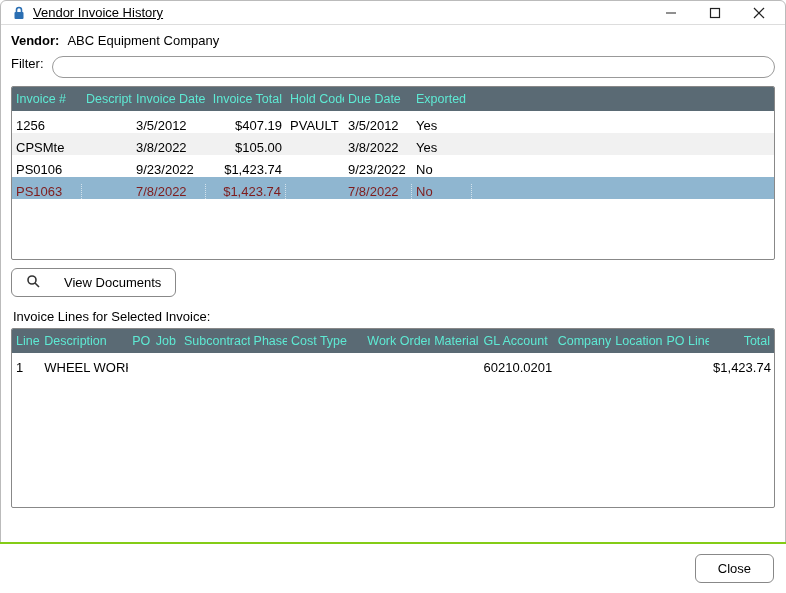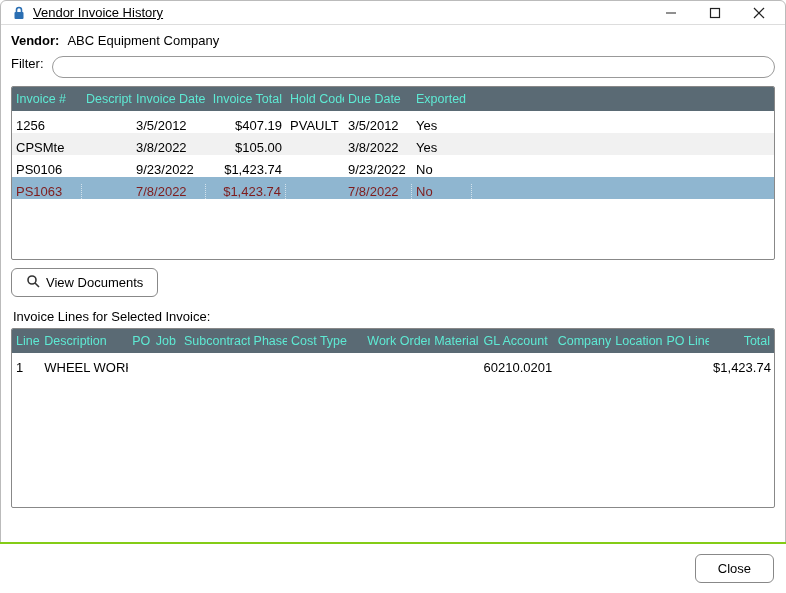--- a/index.html
+++ b/index.html
@@ -116,21 +116,21 @@
   .h-lines .l9  { width: 53px; }
   .h-lines .l10 { width: 80px; }
   .h-lines .l11 { width: 62px; }
   .h-lines .l12 { width: 55px; }
   .h-lines .l13 { width: 50px; }
   .h-lines .l14 { width: 70px; text-align:right; }
   
   .btn {
     display: inline-flex;
     align-items: center;
-    gap: 6px;
+    gap: 24px;
     border: 1px solid #888;
     border-radius: 6px;
     background: #fff;
     padding: 5px 14px;
     font-size: 13px;
     cursor: default;
   }
   .view-docs-row { margin: 8px 0 12px 0; }
   .section-label { margin: 6px 0 4px 2px; }
   .lines-grid { height: 180px; position: relative; }

